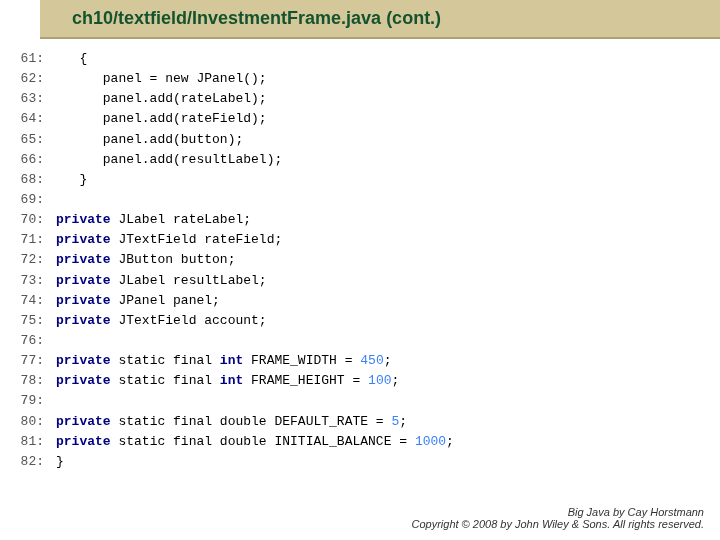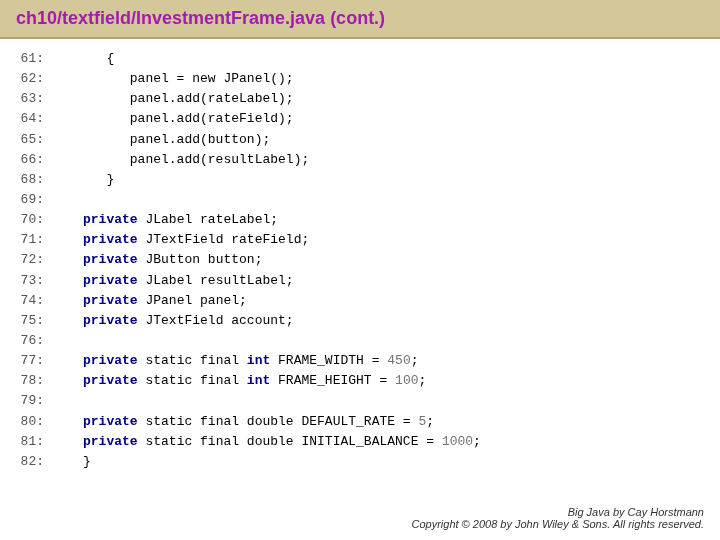--- a/index.html
+++ b/index.html
@@ -5,54 +5,54 @@
     * { margin: 0; padding: 0; box-sizing: border-box; }
     body {
       width: 720px;
       height: 540px;
       background: #ffffff;
       font-family: Arial, sans-serif;
       overflow: hidden;
     }
     #header {
       background: #d4c89a;
-      padding: 8px 16px;
+      padding: 8px 32px;
       font-size: 18px;
       font-weight: bold;
-      color: #a21caf;
+      color: #14532d;
       border-bottom: 2px solid #b0a070;
+      margin-left: 40px;
     }
     #content {
       padding: 10px 20px;
       background: #ffffff;
     }
     .code-block {
       font-family: 'Courier New', Courier, monospace;
       font-size: 13px;
       line-height: 1.55;
       color: #000;
     }
     .line {
       display: flex;
       flex-direction: row;
-      gap: 27px;
     }
     .ln {
       color: #555;
       min-width: 36px;
       text-align: right;
       padding-right: 12px;
       user-select: none;
     }
     .code {
       color: #000;
       white-space: pre;
     }
     .kw { color: #000080; font-weight: bold; }
-    .num { color: #737373; }
+    .num { color: #3b82f6; }
     .footer {
       position: absolute;
       bottom: 10px;
       right: 16px;
       text-align: right;
       font-size: 11px;
       color: #333;
       font-style: italic;
       margin-left: 42px;
     }

